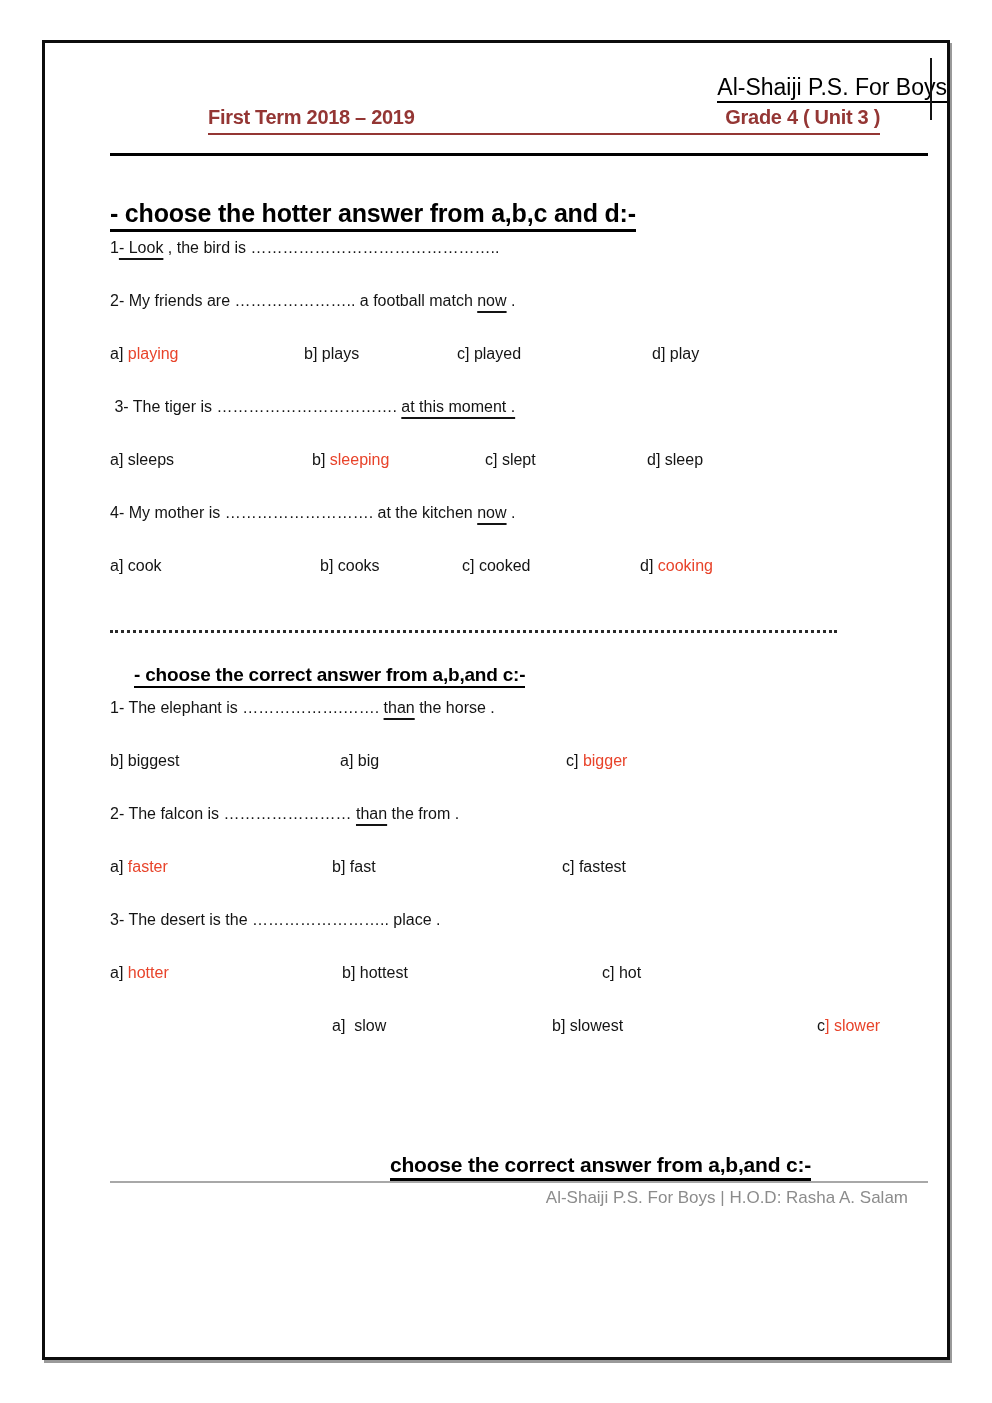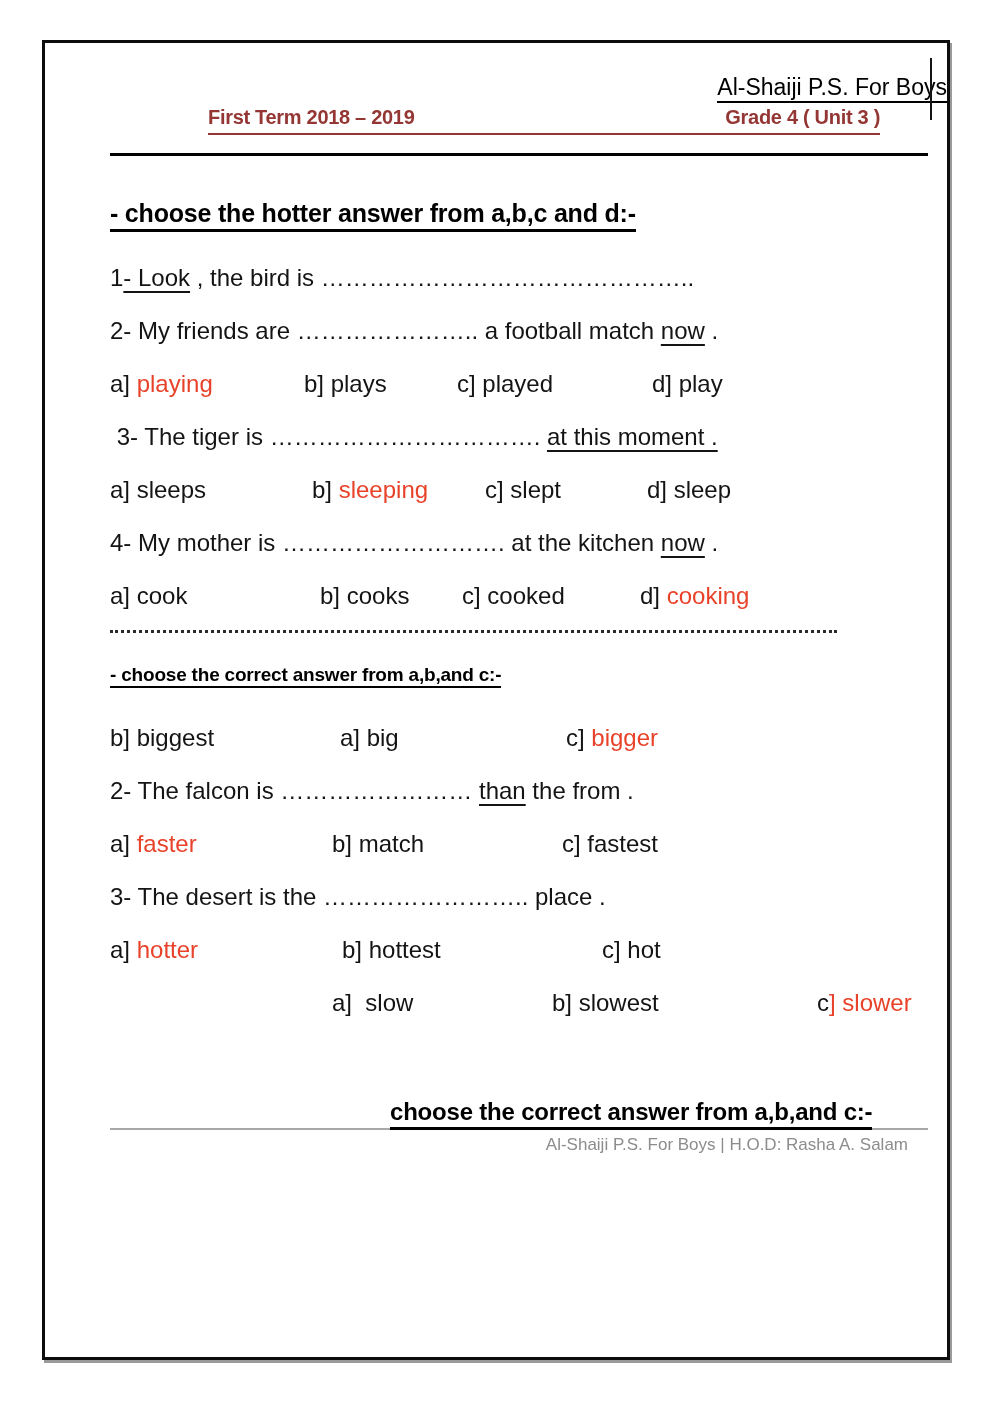--- a/index.html
+++ b/index.html
@@ -31,34 +31,34 @@
     letter-spacing:-0.3px;line-height:26px;
   }
   .header-tick{position:absolute;left:885px;top:15px;width:2px;height:62px;background:#141414;}
   .top-rule{margin:18px 0 0 65px;width:818px;height:3px;background:#000;}
 
   
   .sec-title{color:#000;font-weight:bold;}
   .sec-title.s1{margin:42px 0 0 65px;font-size:25px;line-height:31px;}
   .sec-title.s1 .tspan{border-bottom:3px solid #000;padding-bottom:2px;letter-spacing:-0.2px;}
   .sec-title.s2{margin:30px 0 0 65px;font-size:19px;line-height:24px;}
-  .sec-title.s2 .tspan{border-bottom:2px solid #000;padding-bottom:1px;letter-spacing:-0.2px;}
+  .sec-title.s2 .tspan{border-bottom:2px solid #000;padding-bottom:1px;letter-spacing:-0.2px;margin-left:24px;}
 
   .lines{margin-left:65px;margin-top:10px;}
   .lines2{margin-left:65px;margin-top:12px;}
-  .line{height:53px;display:flex;align-items:flex-end;font-size:24px;}
+  .line{height:53px;display:flex;align-items:flex-start;font-size:16px;}
   .qtext{white-space:pre-wrap;}
   .u{text-decoration:underline;text-decoration-thickness:2px;text-underline-offset:5px;}
   .opt{display:inline-block;white-space:pre-wrap;}
   .red{color:var(--ansred);}
 
   .divider{margin:20px 0 0 65px;width:727px;height:0;border-top:3px dotted #2a2a2a;}
 
   
-  .bottom-heading{margin:82px 0 0 345px;font-size:24px;font-weight:bold;line-height:26px;color:#000;}
+  .bottom-heading{margin:82px 0 0 345px;font-size:21px;font-weight:bold;line-height:26px;color:#000;}
   .bottom-heading .tspan{border-bottom:3px solid #000;padding-bottom:2px;letter-spacing:-0.2px;}
   .footer-rule{margin:3px 0 0 65px;width:818px;height:2px;background:#a8a8a8;}
   .credit{margin-top:5px;text-align:right;padding-right:39px;color:#8c8c8c;font-size:17px;line-height:20px;}
 </style>
 </head>
 <body>
 
 <div class="page">
 
   <div class="header">
@@ -118,31 +118,34 @@
 
   <div class="divider"></div>
 
   <div class="sec-title s2">
     <span class="tspan">- choose the correct answer from a,b,and c:-</span>
   </div>
 
   <div class="lines2">
 
     <div class="line">
+      <div class="qtext"><span>1- The elephant is ……………….……. </span><span class="u">than</span><span> the horse .</span></div>
+    </div>
+    <div class="line">
       <span class="opt" style="width:230px"><span>b]</span><span> biggest</span></span>
       <span class="opt" style="width:226px"><span>a]</span><span> big</span></span>
       <span class="opt"><span>c]</span><span class="red"> bigger</span></span>
     </div>
 
     <div class="line">
       <div class="qtext"><span>2- The falcon is …………………… </span><span class="u">than</span><span> the from .</span></div>
     </div>
     <div class="line">
       <span class="opt" style="width:222px"><span>a]</span><span class="red"> faster</span></span>
-      <span class="opt" style="width:230px"><span>b]</span><span> match</span></span>
+      <span class="opt" style="width:230px"><span>b]</span><span> fast</span></span>
       <span class="opt"><span>c]</span><span> fastest</span></span>
     </div>
 
     <div class="line">
       <div class="qtext"><span>3- The desert is the …………………….. place .</span><span class="u"></span><span></span></div>
     </div>
     <div class="line">
       <span class="opt" style="width:232px"><span>a]</span><span class="red"> hotter</span></span>
       <span class="opt" style="width:260px"><span>b]</span><span> hottest</span></span>
       <span class="opt"><span>c]</span><span> hot</span></span>

